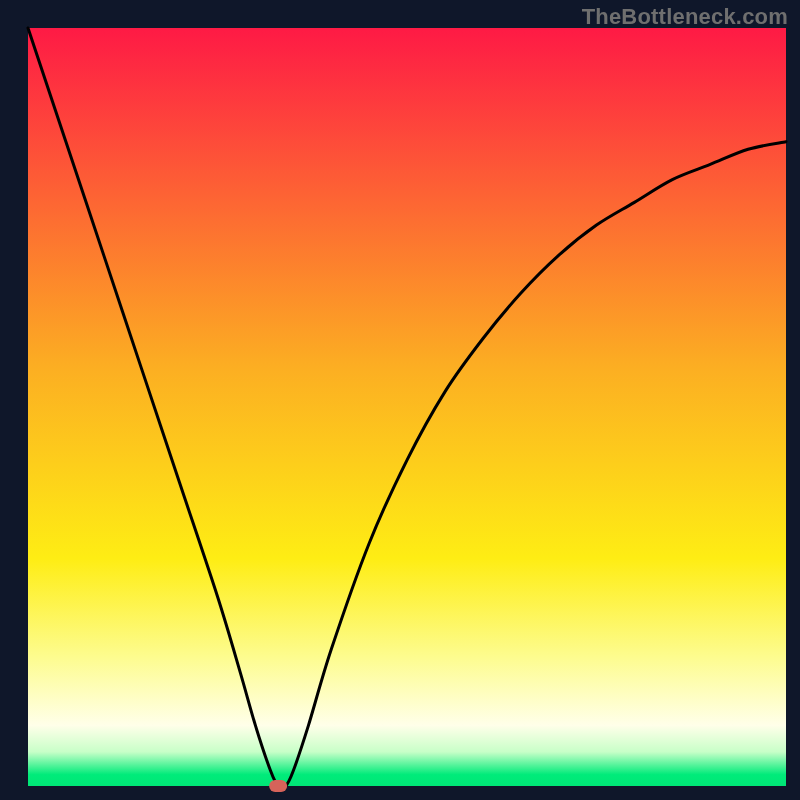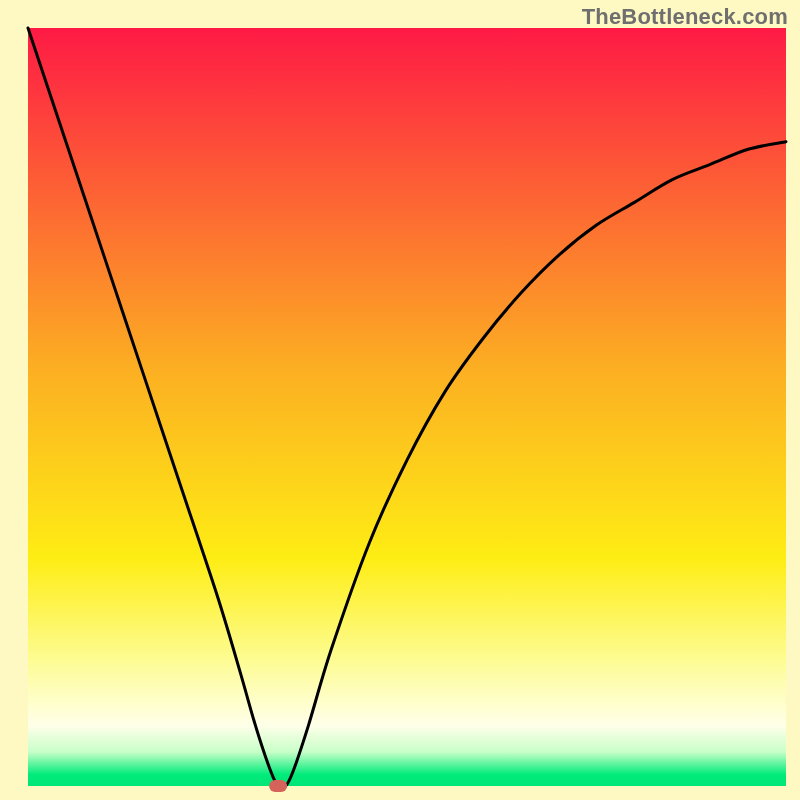--- a/index.html
+++ b/index.html
@@ -9,21 +9,21 @@
     height: 800px;
     background: #000;
     overflow: hidden;
   }
   .frame {
     position: absolute;
     left: 0;
     top: 0;
     width: 800px;
     height: 800px;
-    background: #fef9c3;
+    background: #0f172a;
   }
   .attribution {
     position: absolute;
     top: 4px;
     right: 12px;
     font-family: Arial, Helvetica, sans-serif;
     font-size: 22px;
     font-weight: bold;
     color: #6f6f6f;
     letter-spacing: 0.2px;

